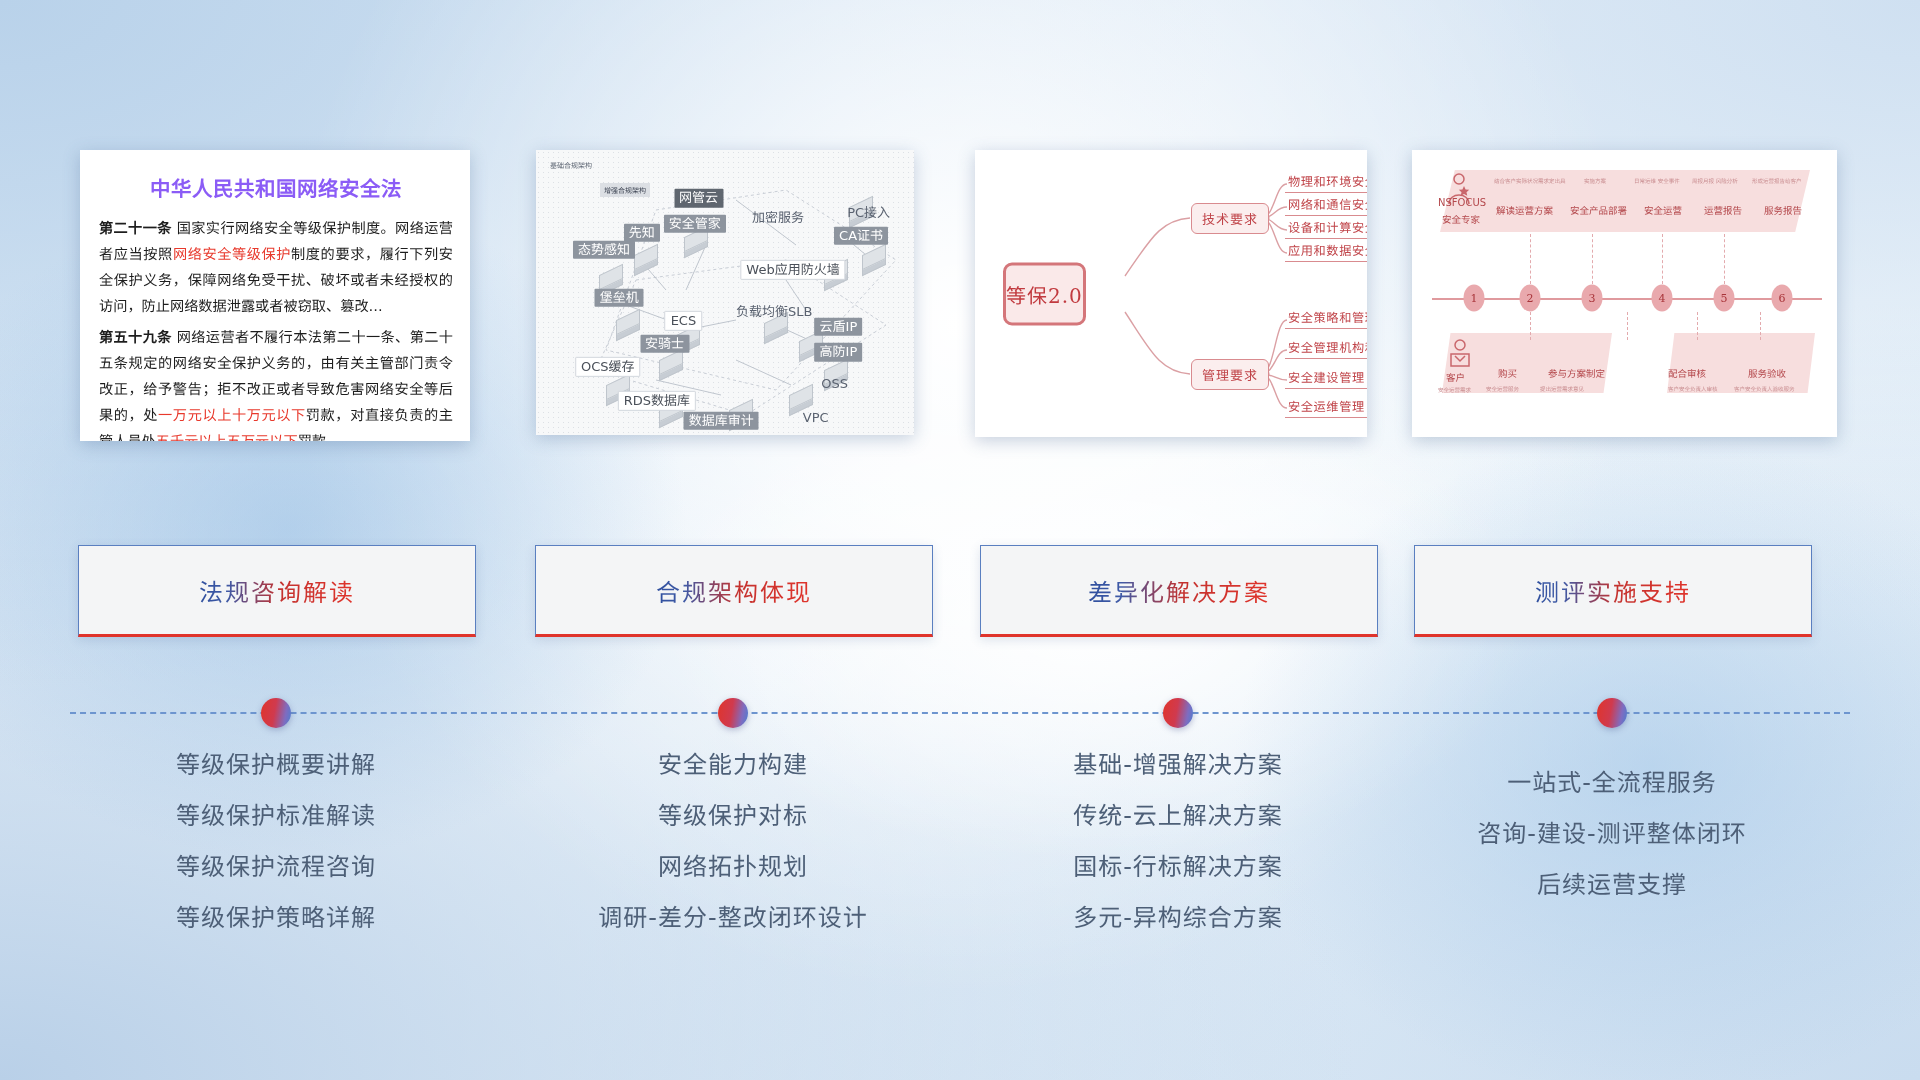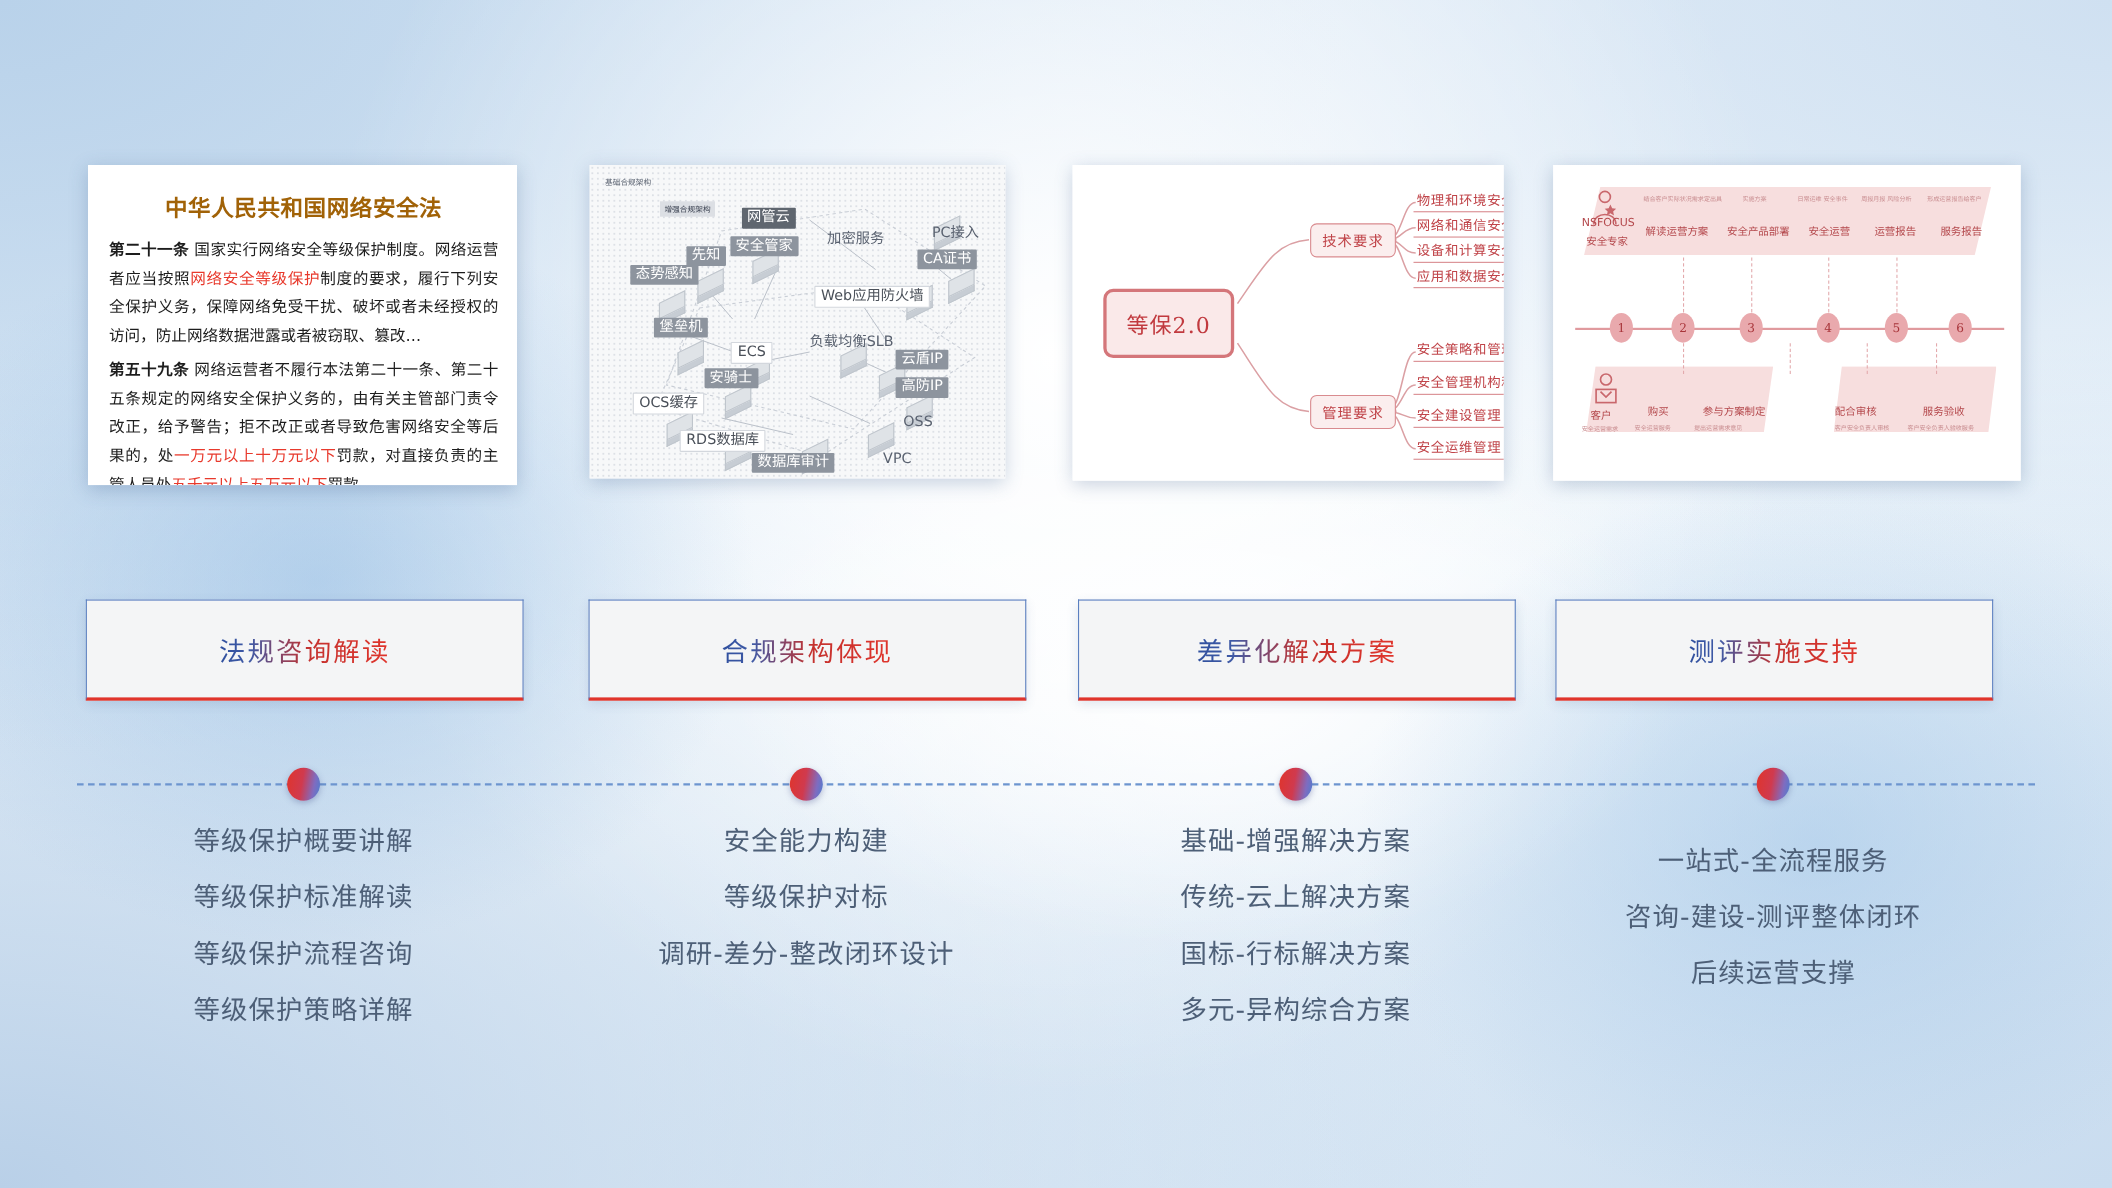--- a/index.html
+++ b/index.html
@@ -33,21 +33,21 @@
   .cards{position:absolute;left:0;top:150px;width:1920px;height:295px;}
   .card{position:absolute;top:0;background:#fff;
     box-shadow:0 4px 16px rgba(60,95,140,.28);overflow:hidden;}
   .card.c1{left:80px;width:390px;height:291px;}
   .card.c2{left:536px;width:378px;height:285px;}
   .card.c3{left:975px;width:392px;height:287px;}
   .card.c4{left:1412px;width:425px;height:287px;}
 
   
   .law{padding:18px 17px 0 19px;box-sizing:border-box;height:100%;}
-  .law-title{text-align:center;font-weight:bold;font-size:20.5px;color:#a16207;
+  .law-title{text-align:center;font-weight:bold;font-size:20.5px;color:#8b5cf6;
     letter-spacing:.5px;margin:4px 0 14px;font-family:"DejaVu Sans",sans-serif;}
   .law-p{font-size:14.2px;line-height:1.82;color:#1d1d1d;text-align:justify;
     font-family:"DejaVu Sans",sans-serif;margin:0 0 6px;}
   .law-p b{font-weight:bold;}
   .law-red{color:#e8392c;}
 
   
   .arch{position:relative;width:100%;height:100%;background:#f7f8f9;
     background-image:radial-gradient(rgba(160,170,185,.30) .6px, transparent .6px);
     background-size:5px 5px;}
@@ -66,21 +66,21 @@
   .box3d{position:absolute;transform:translate(-50%,-50%) rotate(0deg);}
   .box3d .f{width:22px;height:13px;background:#dfe3e7;border:1px solid #bfc5cc;
     transform:skewY(-26deg);}
   .box3d .s{width:22px;height:5px;background:#c7cdd4;border:1px solid #bfc5cc;
     border-top:none;transform:skewY(-26deg);}
 
   
   .mind{position:relative;width:100%;height:100%;background:#fff;}
   .mm-root{position:absolute;left:28px;top:50%;transform:translateY(-50%);
     background:#fae9e9;border:3px solid #d4767a;border-radius:9px;
-    padding:14px 18px;font-size:20px;color:#c13a3f;
+    padding:14px 0;font-size:20px;color:#c13a3f;
     font-family:"DejaVu Serif",serif;letter-spacing:1px;}
   .mm-b{position:absolute;background:#fbeeee;border:1.6px solid #d98b8f;
     border-radius:6px;padding:5px 10px;font-size:13px;color:#c04449;
     font-family:"DejaVu Serif",serif;letter-spacing:1px;white-space:nowrap;}
   .mm-leaf{position:absolute;font-size:12.2px;color:#c04449;white-space:nowrap;
     font-family:"DejaVu Serif",serif;letter-spacing:.6px;
     border-bottom:1.6px solid #d98b8f;padding:0 3px 2px;}
 
   
   .nsf{position:relative;width:100%;height:100%;background:#fff;}
@@ -395,20 +395,21 @@
   <div class="lists">
     <div class="col k1">
       <div>等级保护概要讲解</div>
       <div>等级保护标准解读</div>
       <div>等级保护流程咨询</div>
       <div>等级保护策略详解</div>
     </div>
     <div class="col k2">
       <div>安全能力构建</div>
       <div>等级保护对标</div>
+      <div>网络拓扑规划</div>
       <div>调研-差分-整改闭环设计</div>
     </div>
     <div class="col k3">
       <div>基础-增强解决方案</div>
       <div>传统-云上解决方案</div>
       <div>国标-行标解决方案</div>
       <div>多元-异构综合方案</div>
     </div>
     <div class="col k4">
       <div>一站式-全流程服务</div>

